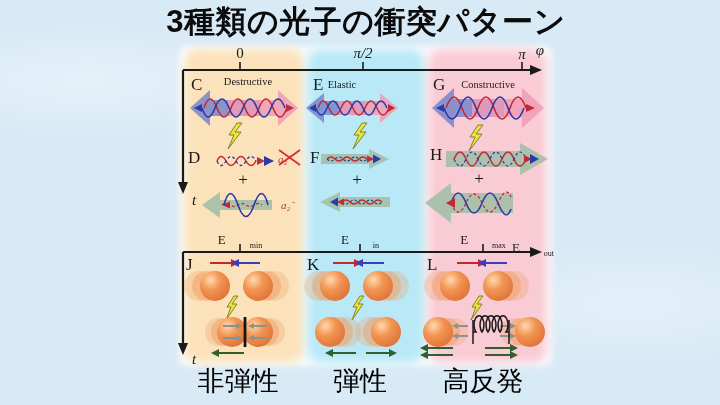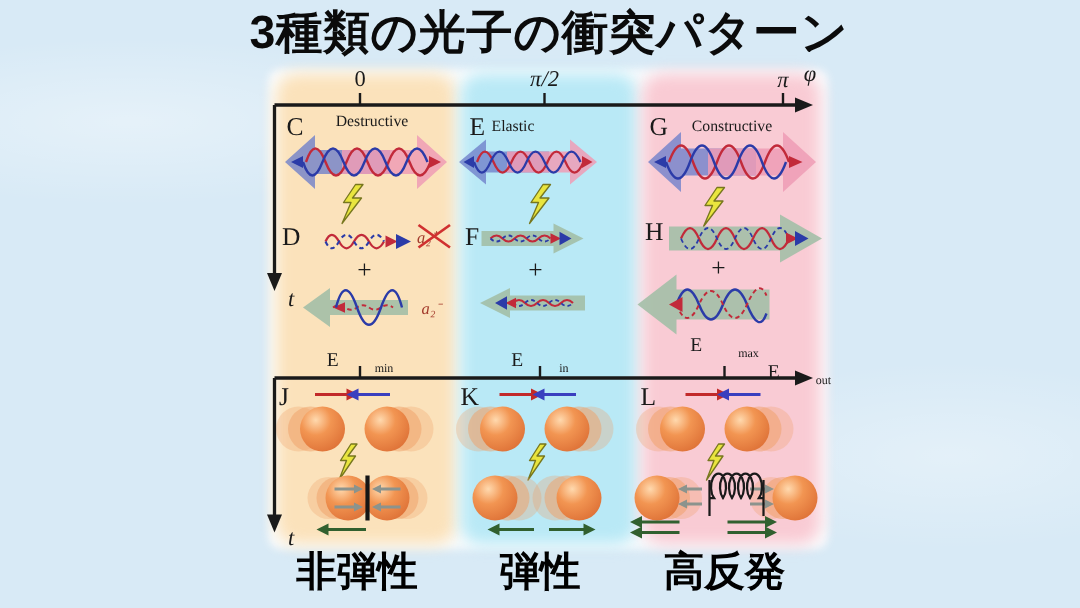--- a/index.html
+++ b/index.html
@@ -27,21 +27,21 @@
   .ctr{transform:translateX(-50%);}
   .lab{font-size:15px;}
   .ital{font-style:italic;}
   .letter{font-size:17px;}
   .cap{font-size:10.5px;}
   .plus{font-size:17px;transform:translate(-50%,-50%);}
   .elab{font-size:13px;}
   .elab sub{font-size:8px;margin-left:24px;}
   .alab{font-size:11px;font-style:italic;color:#a33b2c;}
   .jp{position:absolute;top:363px;transform:translateX(-50%);
-      font-family:"Liberation Sans",sans-serif;font-weight:700;font-size:27px;color:#000;}
+      font-family:"Liberation Sans",sans-serif;font-weight:400;font-size:27px;color:#000;}
   .harrow{position:absolute;height:2.3px;background:var(--c);}
   .harrow::after{content:"";position:absolute;right:-7px;top:50%;transform:translateY(-50%);
     border-left:8px solid var(--c);border-top:4.5px solid transparent;border-bottom:4.5px solid transparent;}
   .harrow.left{transform:scaleX(-1);}
   svg{display:block;overflow:visible;}
 </style>
 </head>
 <body>
 
 <svg width="0" height="0" aria-hidden="true">
@@ -84,21 +84,21 @@
   </svg>
 
   <div class="abs ctr lab" style="left:58px;top:0">0</div>
   <div class="abs ctr lab ital" style="left:181px;top:0">π/2</div>
   <div class="abs ctr lab ital" style="left:340px;top:1px">π</div>
   <div class="abs ctr lab ital" style="left:358px;top:-3px">φ</div>
   <div class="abs lab ital" style="left:10px;top:147px">t</div>
 
   <div class="abs ctr elab" style="left:58px;top:187px"><span>E</span><sub>min</sub></div>
   <div class="abs ctr elab" style="left:178px;top:187px"><span>E</span><sub>in</sub></div>
-  <div class="abs ctr elab" style="left:301px;top:177px"><span>E</span><sub>max</sub></div>
+  <div class="abs ctr elab" style="left:301px;top:187px"><span>E</span><sub>max</sub></div>
   <div class="abs ctr elab" style="left:351px;top:195px"><span>E</span><sub>out</sub></div>
   <div class="abs lab ital" style="left:10px;top:306px">t</div>
 
   <div class="abs letter" style="left:9px;top:30px">C</div>
   <div class="abs ctr cap" style="left:66px;top:31px">Destructive</div>
   <div class="abs letter" style="left:131px;top:30px">E</div>
   <div class="abs ctr cap" style="left:160px;top:34px">Elastic</div>
   <div class="abs letter" style="left:251px;top:30px">G</div>
   <div class="abs ctr cap" style="left:306px;top:34px">Constructive</div>
   <div class="abs letter" style="left:6px;top:103px">D</div>

